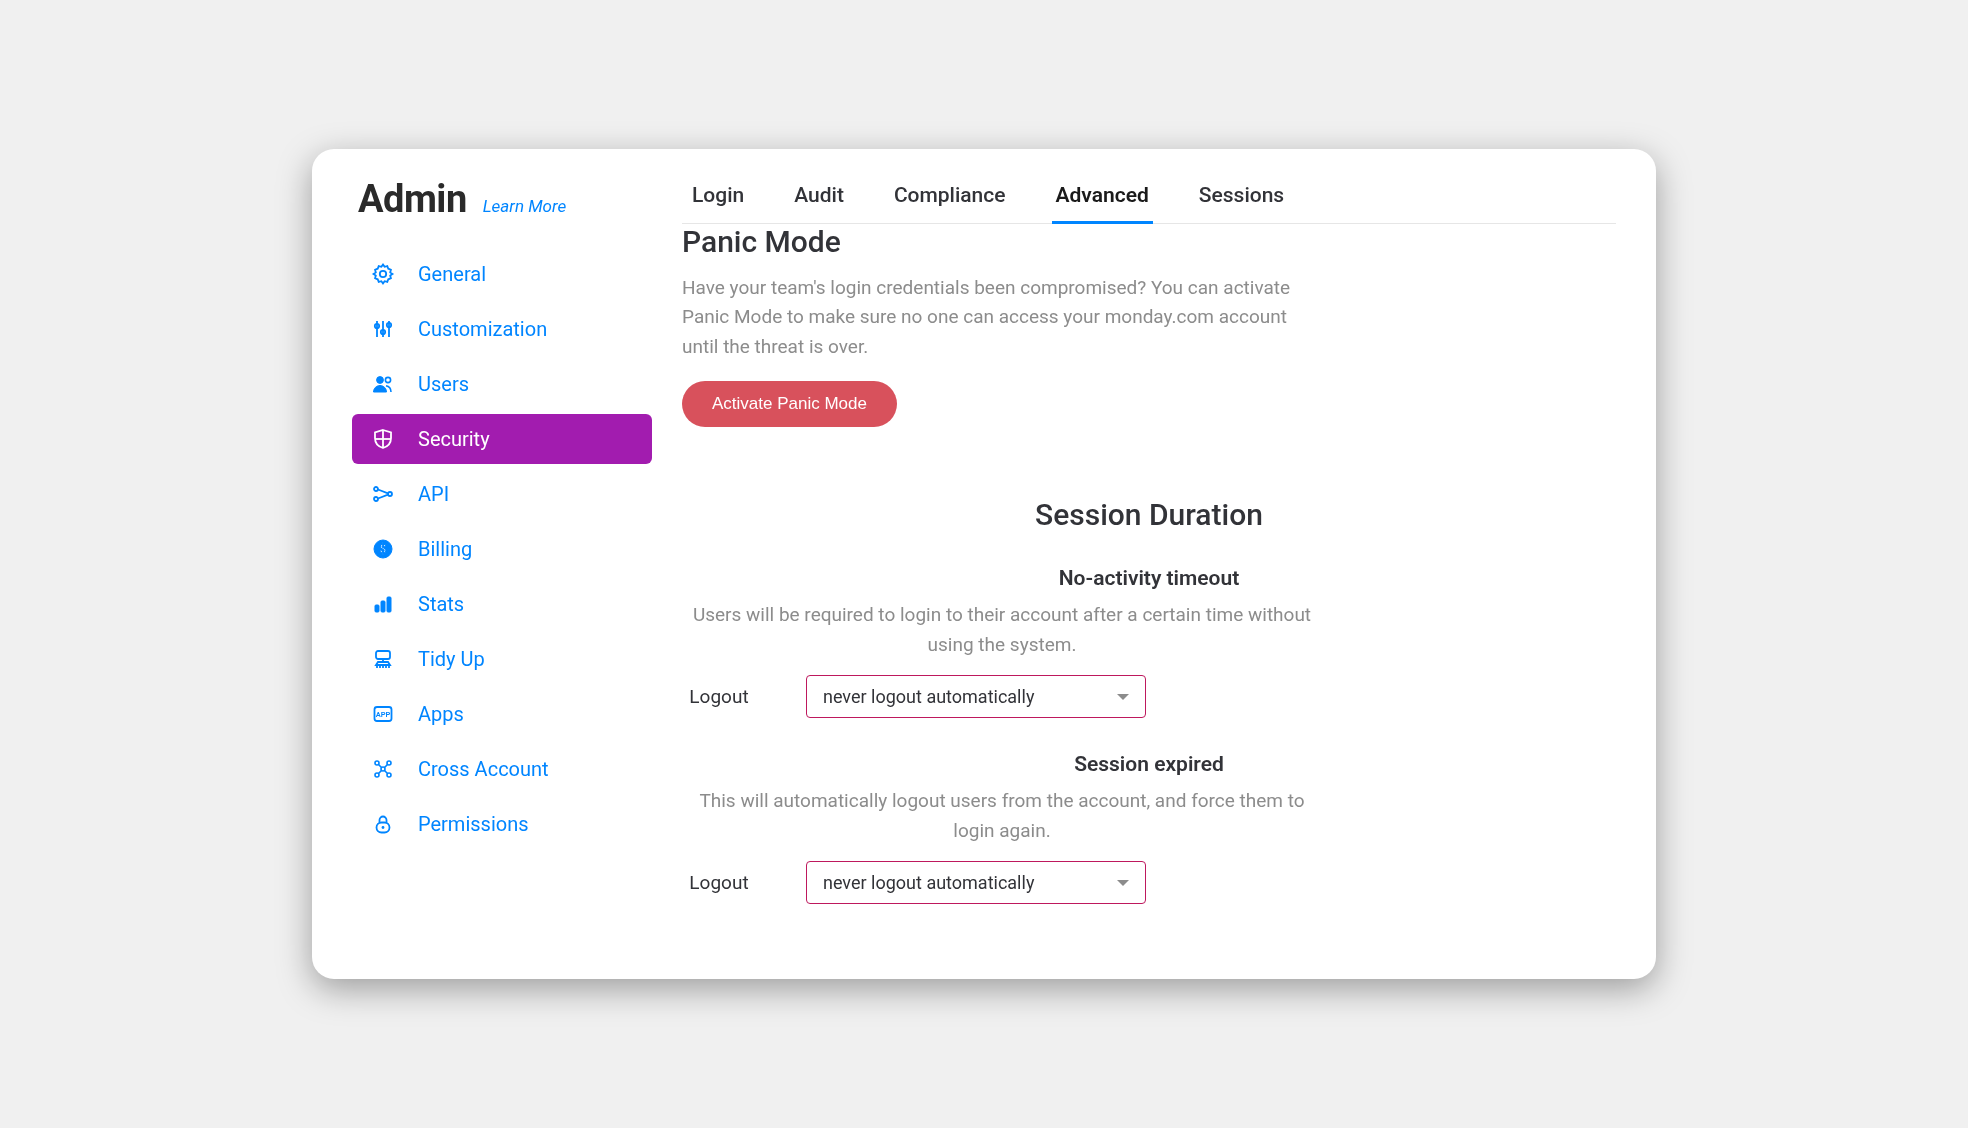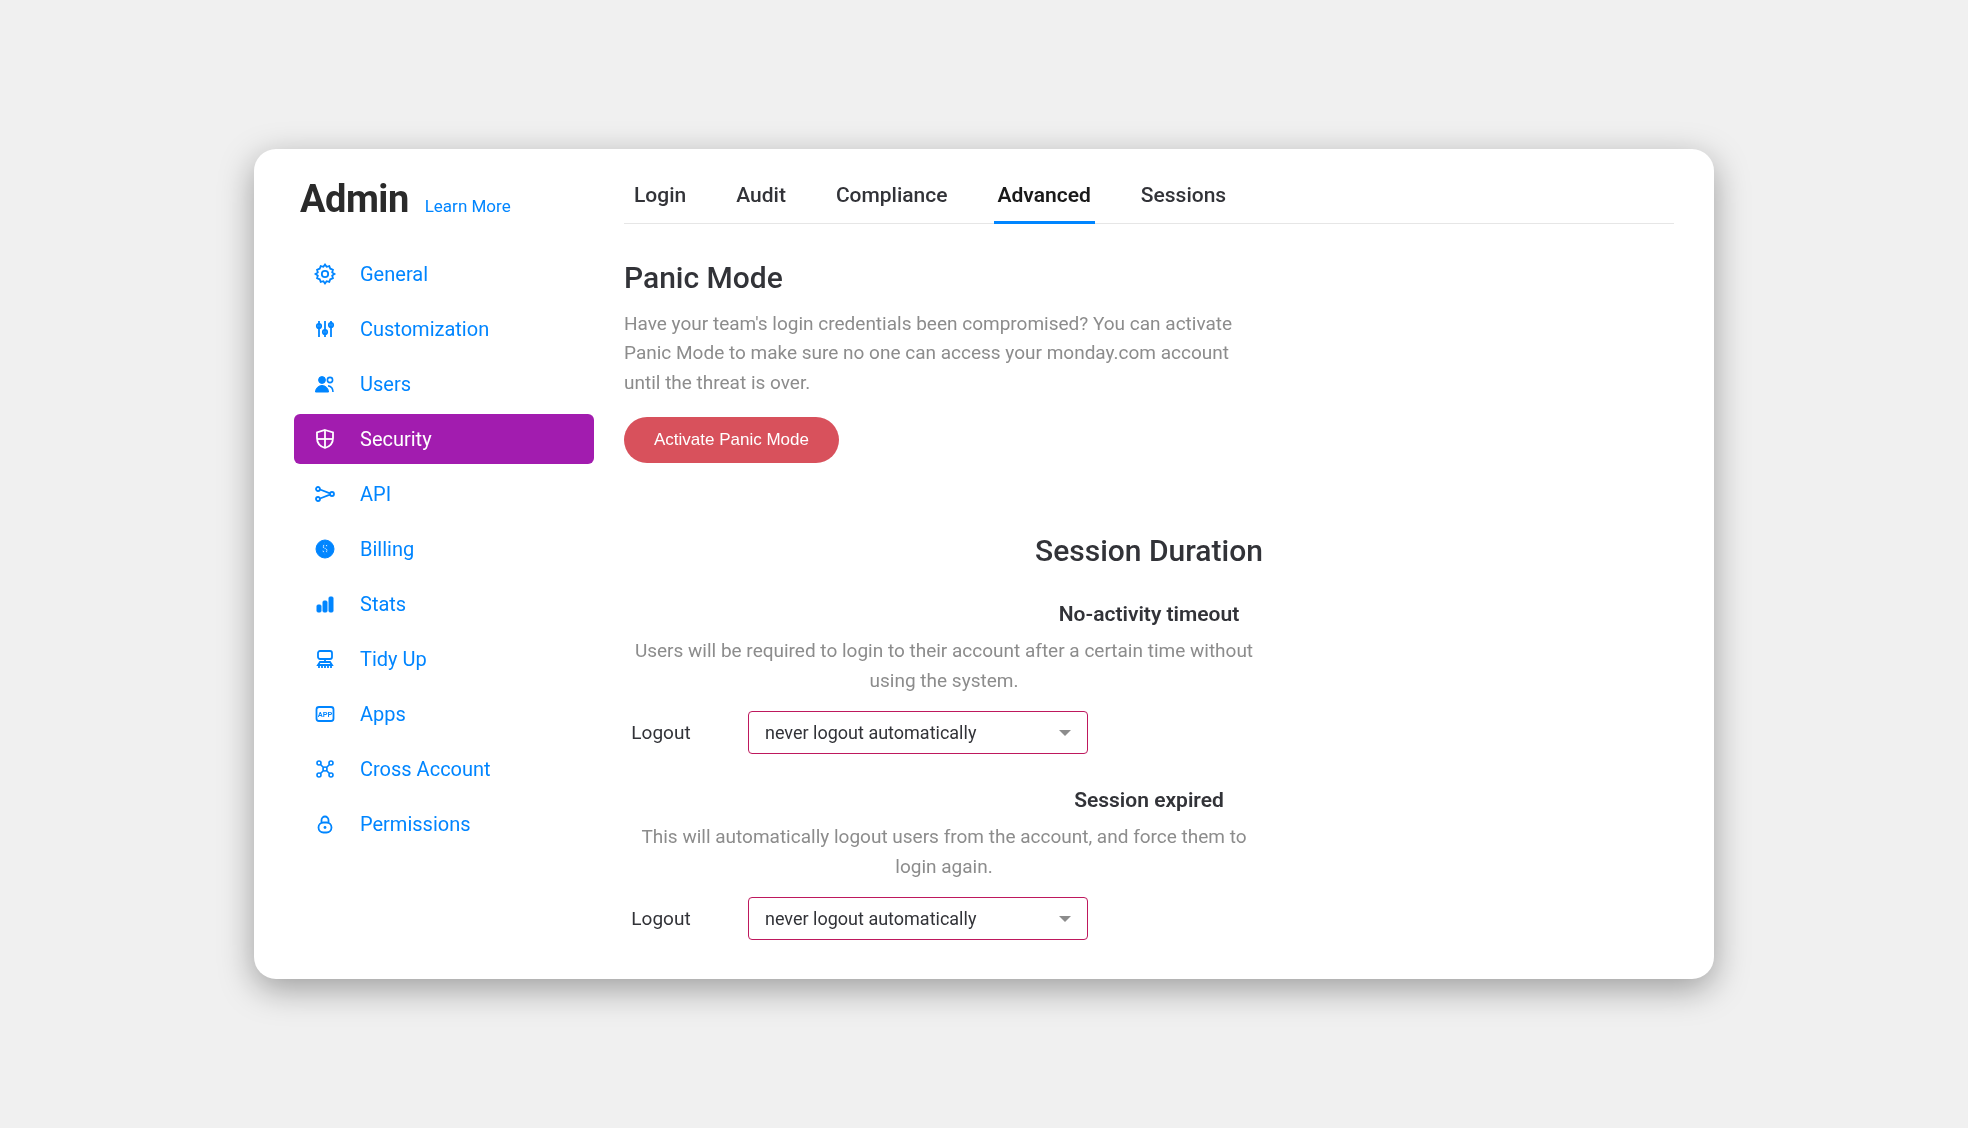--- a/index.html
+++ b/index.html
@@ -6,21 +6,21 @@
   body {
     font-family: -apple-system, BlinkMacSystemFont, "Segoe UI", Roboto, Helvetica, Arial, sans-serif;
     background: #f0f0f0;
     display: flex;
     justify-content: center;
     align-items: center;
     min-height: 100vh;
     padding: 20px;
   }
   .window {
-    width: 1460px;
+    width: 1344px;
     height: 830px;
     background: #fff;
     border-radius: 22px;
     box-shadow: 0 10px 34px rgba(0,0,0,0.35);
     overflow: hidden;
     display: flex;
     padding: 28px 40px 20px 40px;
   }
   
   .sidebar {
@@ -37,20 +37,21 @@
   .sidebar-title {
     font-size: 38px;
     font-weight: 700;
     color: #2a2a2a;
     letter-spacing: -0.5px;
   }
   .learn-more {
     color: #0085ff;
     font-size: 17px;
     cursor: pointer;
+    font-style: italic;
   }
   .sidebar-nav { list-style: none; }
   .sidebar-item {
     display: flex;
     align-items: center;
     gap: 22px;
     padding: 12px 18px;
     border-radius: 6px;
     cursor: pointer;
     color: #0085ff;
@@ -76,21 +77,20 @@
 
   
   .main {
     flex: 1;
     padding-left: 30px;
   }
   .tabs {
     display: flex;
     gap: 42px;
     border-bottom: 1px solid #e6e6e6;
-    margin-bottom: 36px;
     padding-left: 6px;
   }
   .tab {
     padding: 6px 4px 14px 4px;
     font-size: 21px;
     color: #323338;
     cursor: pointer;
     border-bottom: 3px solid transparent;
     margin-bottom: -1px;
     font-weight: 500;

